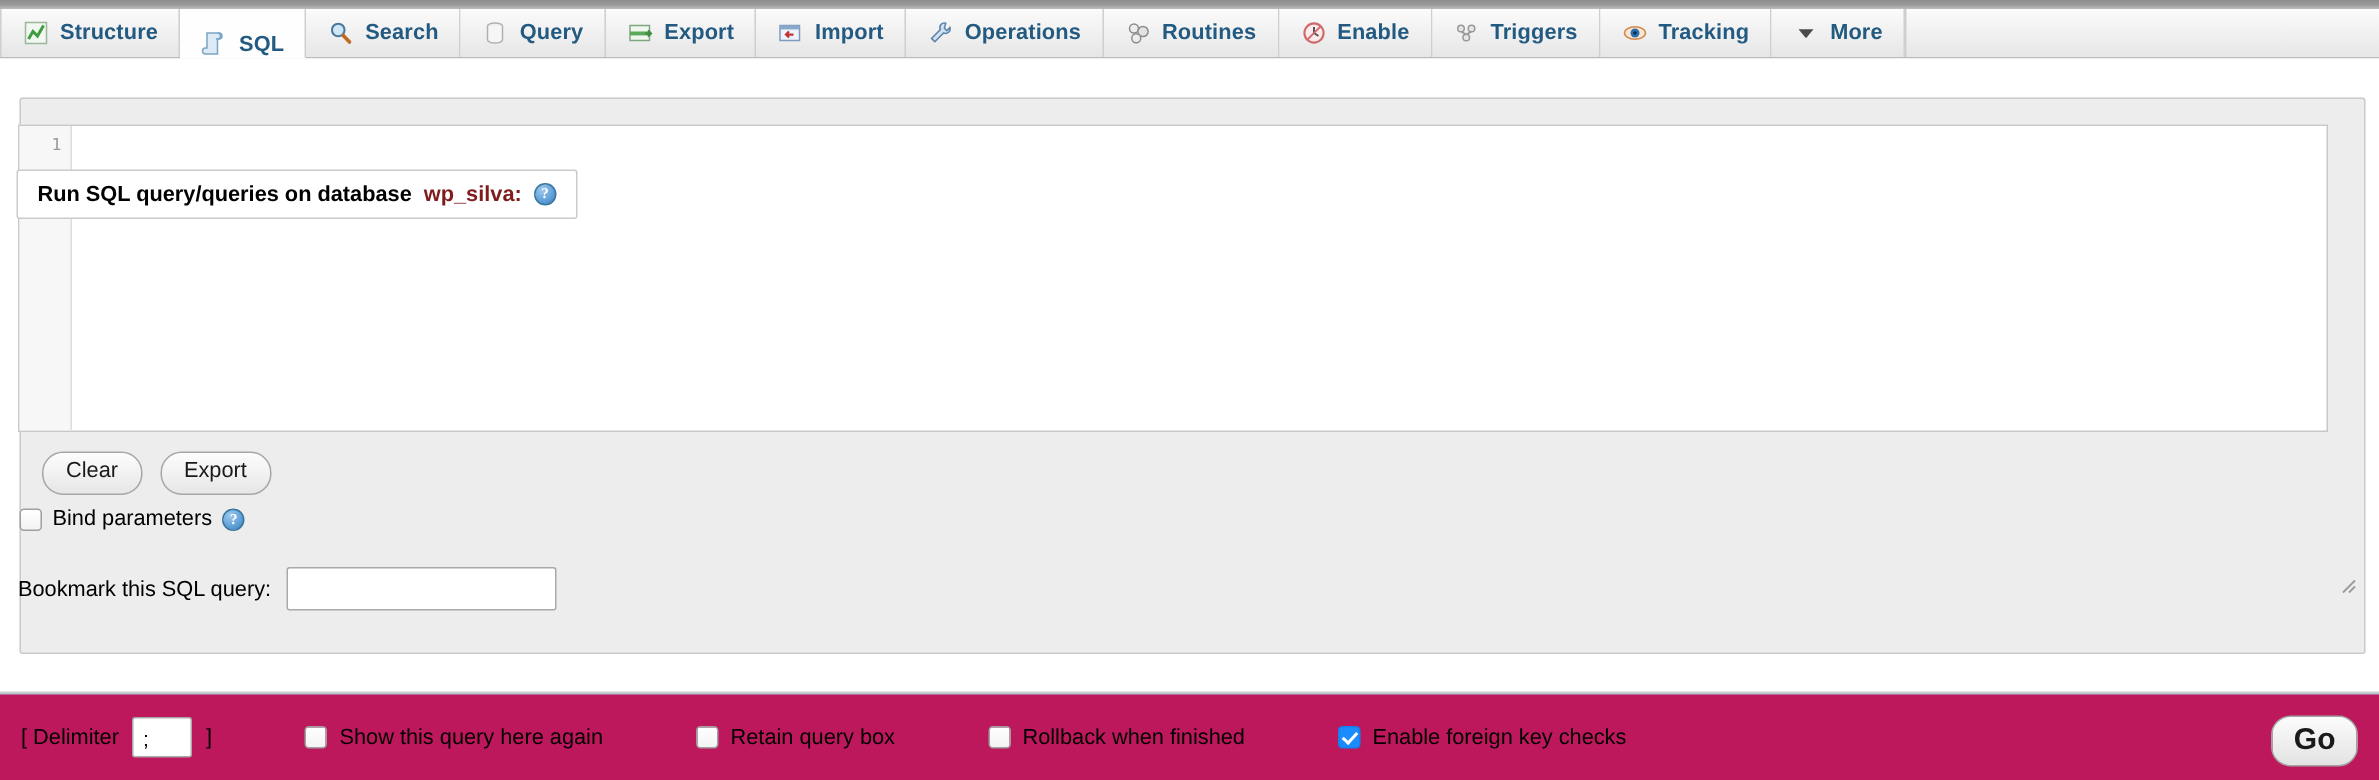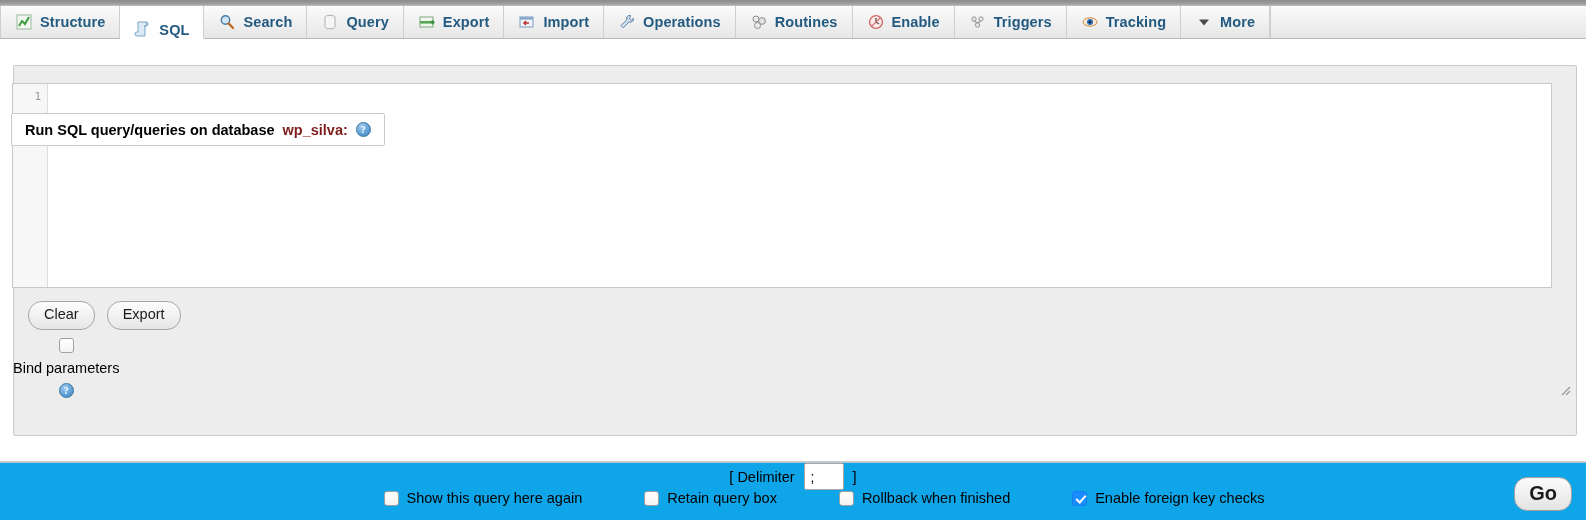--- a/index.html
+++ b/index.html
@@ -148,23 +148,22 @@
     color: #1a1a1a;
     font-family: "Liberation Sans", sans-serif;
     cursor: pointer;
     line-height: 1.1;
   }
 
   
   #bind-row {
     position: absolute;
     left: 13px; top: 299px;
-    display: flex; align-items: center; gap: 7px;
-    font-size: 14.5px;
-    flex-direction: column;
+    display: flex; align-items: flex-end; gap: 7px;
+    font-size: 14.5px;
   }
 
   
   #bookmark-row {
     position: absolute;
     left: 12px; top: 339px;
     display: flex; align-items: center; gap: 10px;
     font-size: 14.5px;
   }
   #bookmark-input {
@@ -200,27 +199,26 @@
     border: solid #fff;
     border-width: 0 2px 2px 0;
     transform: rotate(42deg);
   }
 
   
   #footer {
     position: absolute;
     left: 0; bottom: 0;
     width: 1586px; height: 58px;
-    background: #0ea5e9;
+    background: #be185d;
     border-top: 1px solid #b4c3d2;
     display: flex;
     align-items: center;
     padding: 0 14px;
     gap: 0;
-    flex-direction: column;
   }
   #footer .seg { display: flex; align-items: center; font-size: 14.5px; }
   #delimiter-input {
     width: 40px; height: 27px;
     margin: 0 9px;
     border: 1px solid #a9a9a9;
     border-radius: 2px;
     background: #fff;
     font-size: 14px;
     padding: 2px 6px;
@@ -375,20 +373,24 @@
     <button class="pm-button">Clear</button>
     <button class="pm-button">Export</button>
   </div>
 
   <div id="bind-row">
     <span class="cb"></span>
     <span>Bind parameters</span>
     <span class="help-icon">?</span>
   </div>
 
+  <div id="bookmark-row">
+    <span>Bookmark this SQL query:</span>
+    <input id="bookmark-input" type="text" value="" style="">
+  </div>
 
   <div id="footer-divider"></div>
 
   <div id="footer">
     <div class="seg">
       <span>[ Delimiter</span>
       <input id="delimiter-input" type="text" value=";" style="">
       <span>]</span>
     </div>
     <div id="footer-options" style="display:flex;align-items:center;">

